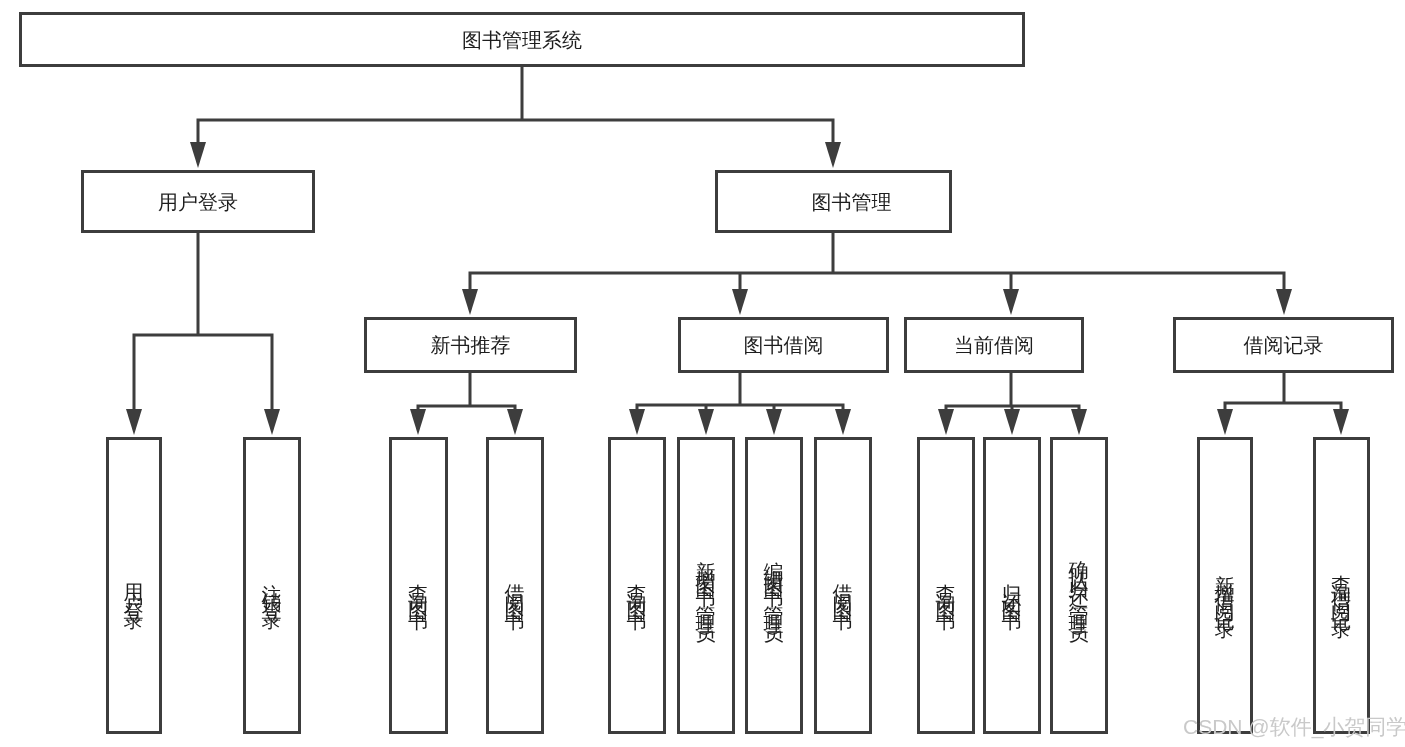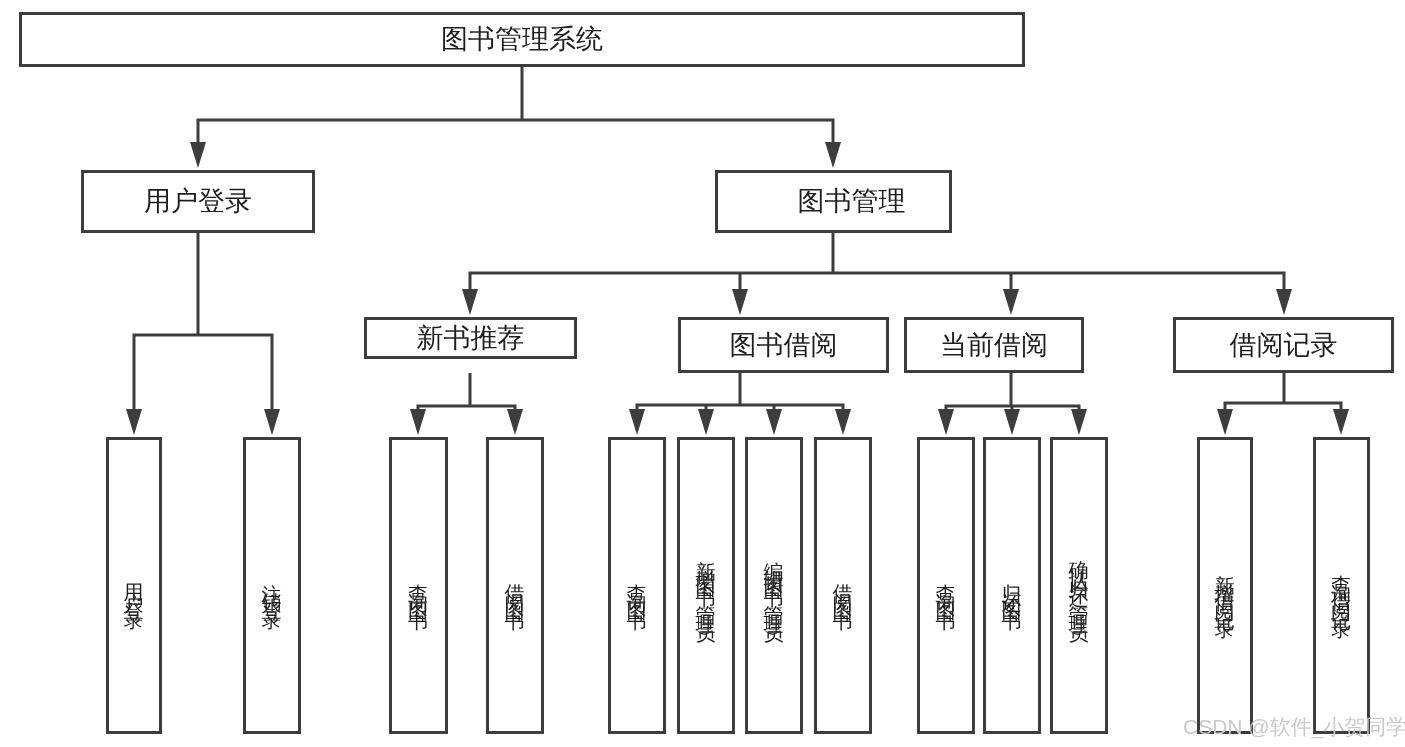--- a/index.html
+++ b/index.html
@@ -20,21 +20,21 @@
     position: absolute;
     box-sizing: border-box;
     border: 3px solid #3d3d3d;
     background: #ffffff;
     display: flex;
     align-items: center;
     justify-content: center;
     z-index: 1;
   }
   .hlabel {
-    font-size: 27px;
+    font-size: 20px;
     color: #1e1e1e;
     white-space: nowrap;
     line-height: 1;
   }
   .vlabel {
     writing-mode: vertical-rl;
     text-orientation: mixed;
     font-size: 20px;
     color: #1e1e1e;
     letter-spacing: 9px;
@@ -99,21 +99,21 @@
     <span class="hlabel">图书管理系统</span>
   </div>
 
   <div class="node" style="left:81px; top:170px; width:234px; height:63px;">
     <span class="hlabel">用户登录</span>
   </div>
   <div class="node" style="left:715px; top:170px; width:237px; height:63px;padding-left:36px;">
     <span class="hlabel">图书管理</span>
   </div>
 
-  <div class="node" style="left:364px; top:317px; width:213px; height:42px;align-items:center;">
+  <div class="node" style="left:364px; top:317px; width:213px; height:56px;align-items:center;">
     <span class="hlabel">新书推荐</span>
   </div>
   <div class="node" style="left:635px; top:317px; width:211px; height:56px;margin-left:43px;">
     <span class="hlabel">图书借阅</span>
   </div>
   <div class="node" style="left:904px; top:317px; width:180px; height:56px;">
     <span class="hlabel">当前借阅</span>
   </div>
   <div class="node" style="left:1173px; top:317px; width:221px; height:56px;">
     <span class="hlabel">借阅记录</span>

